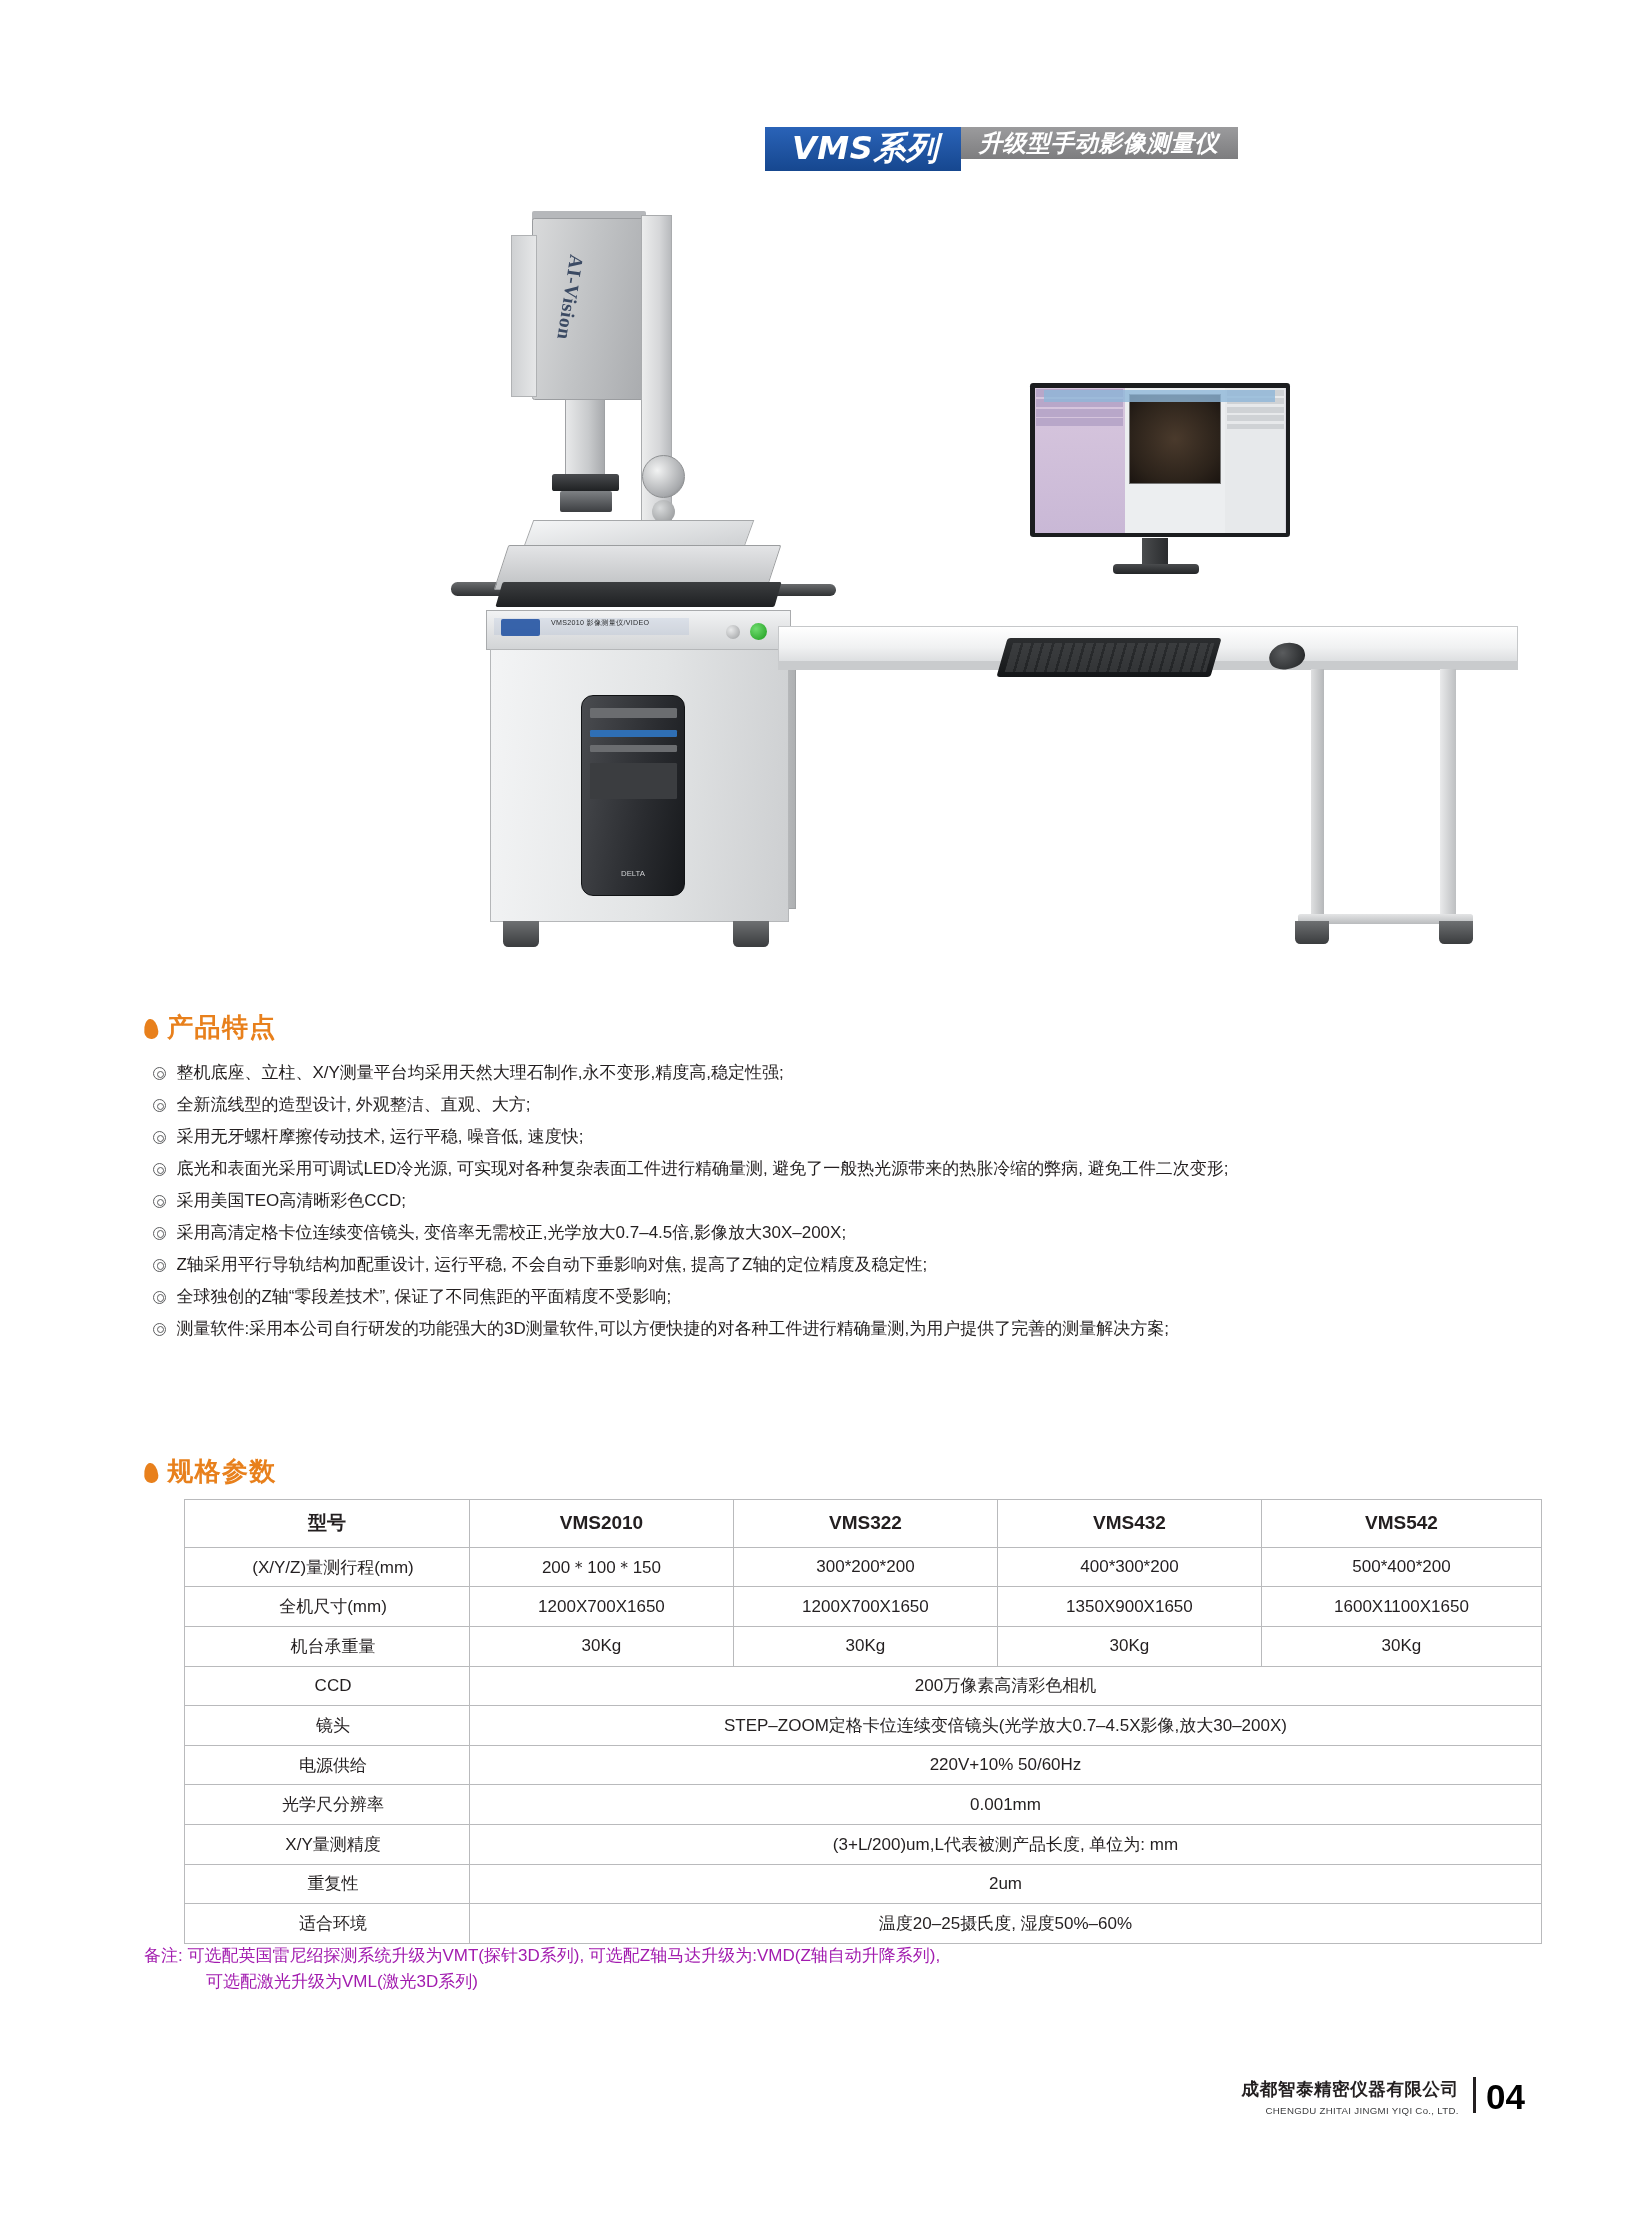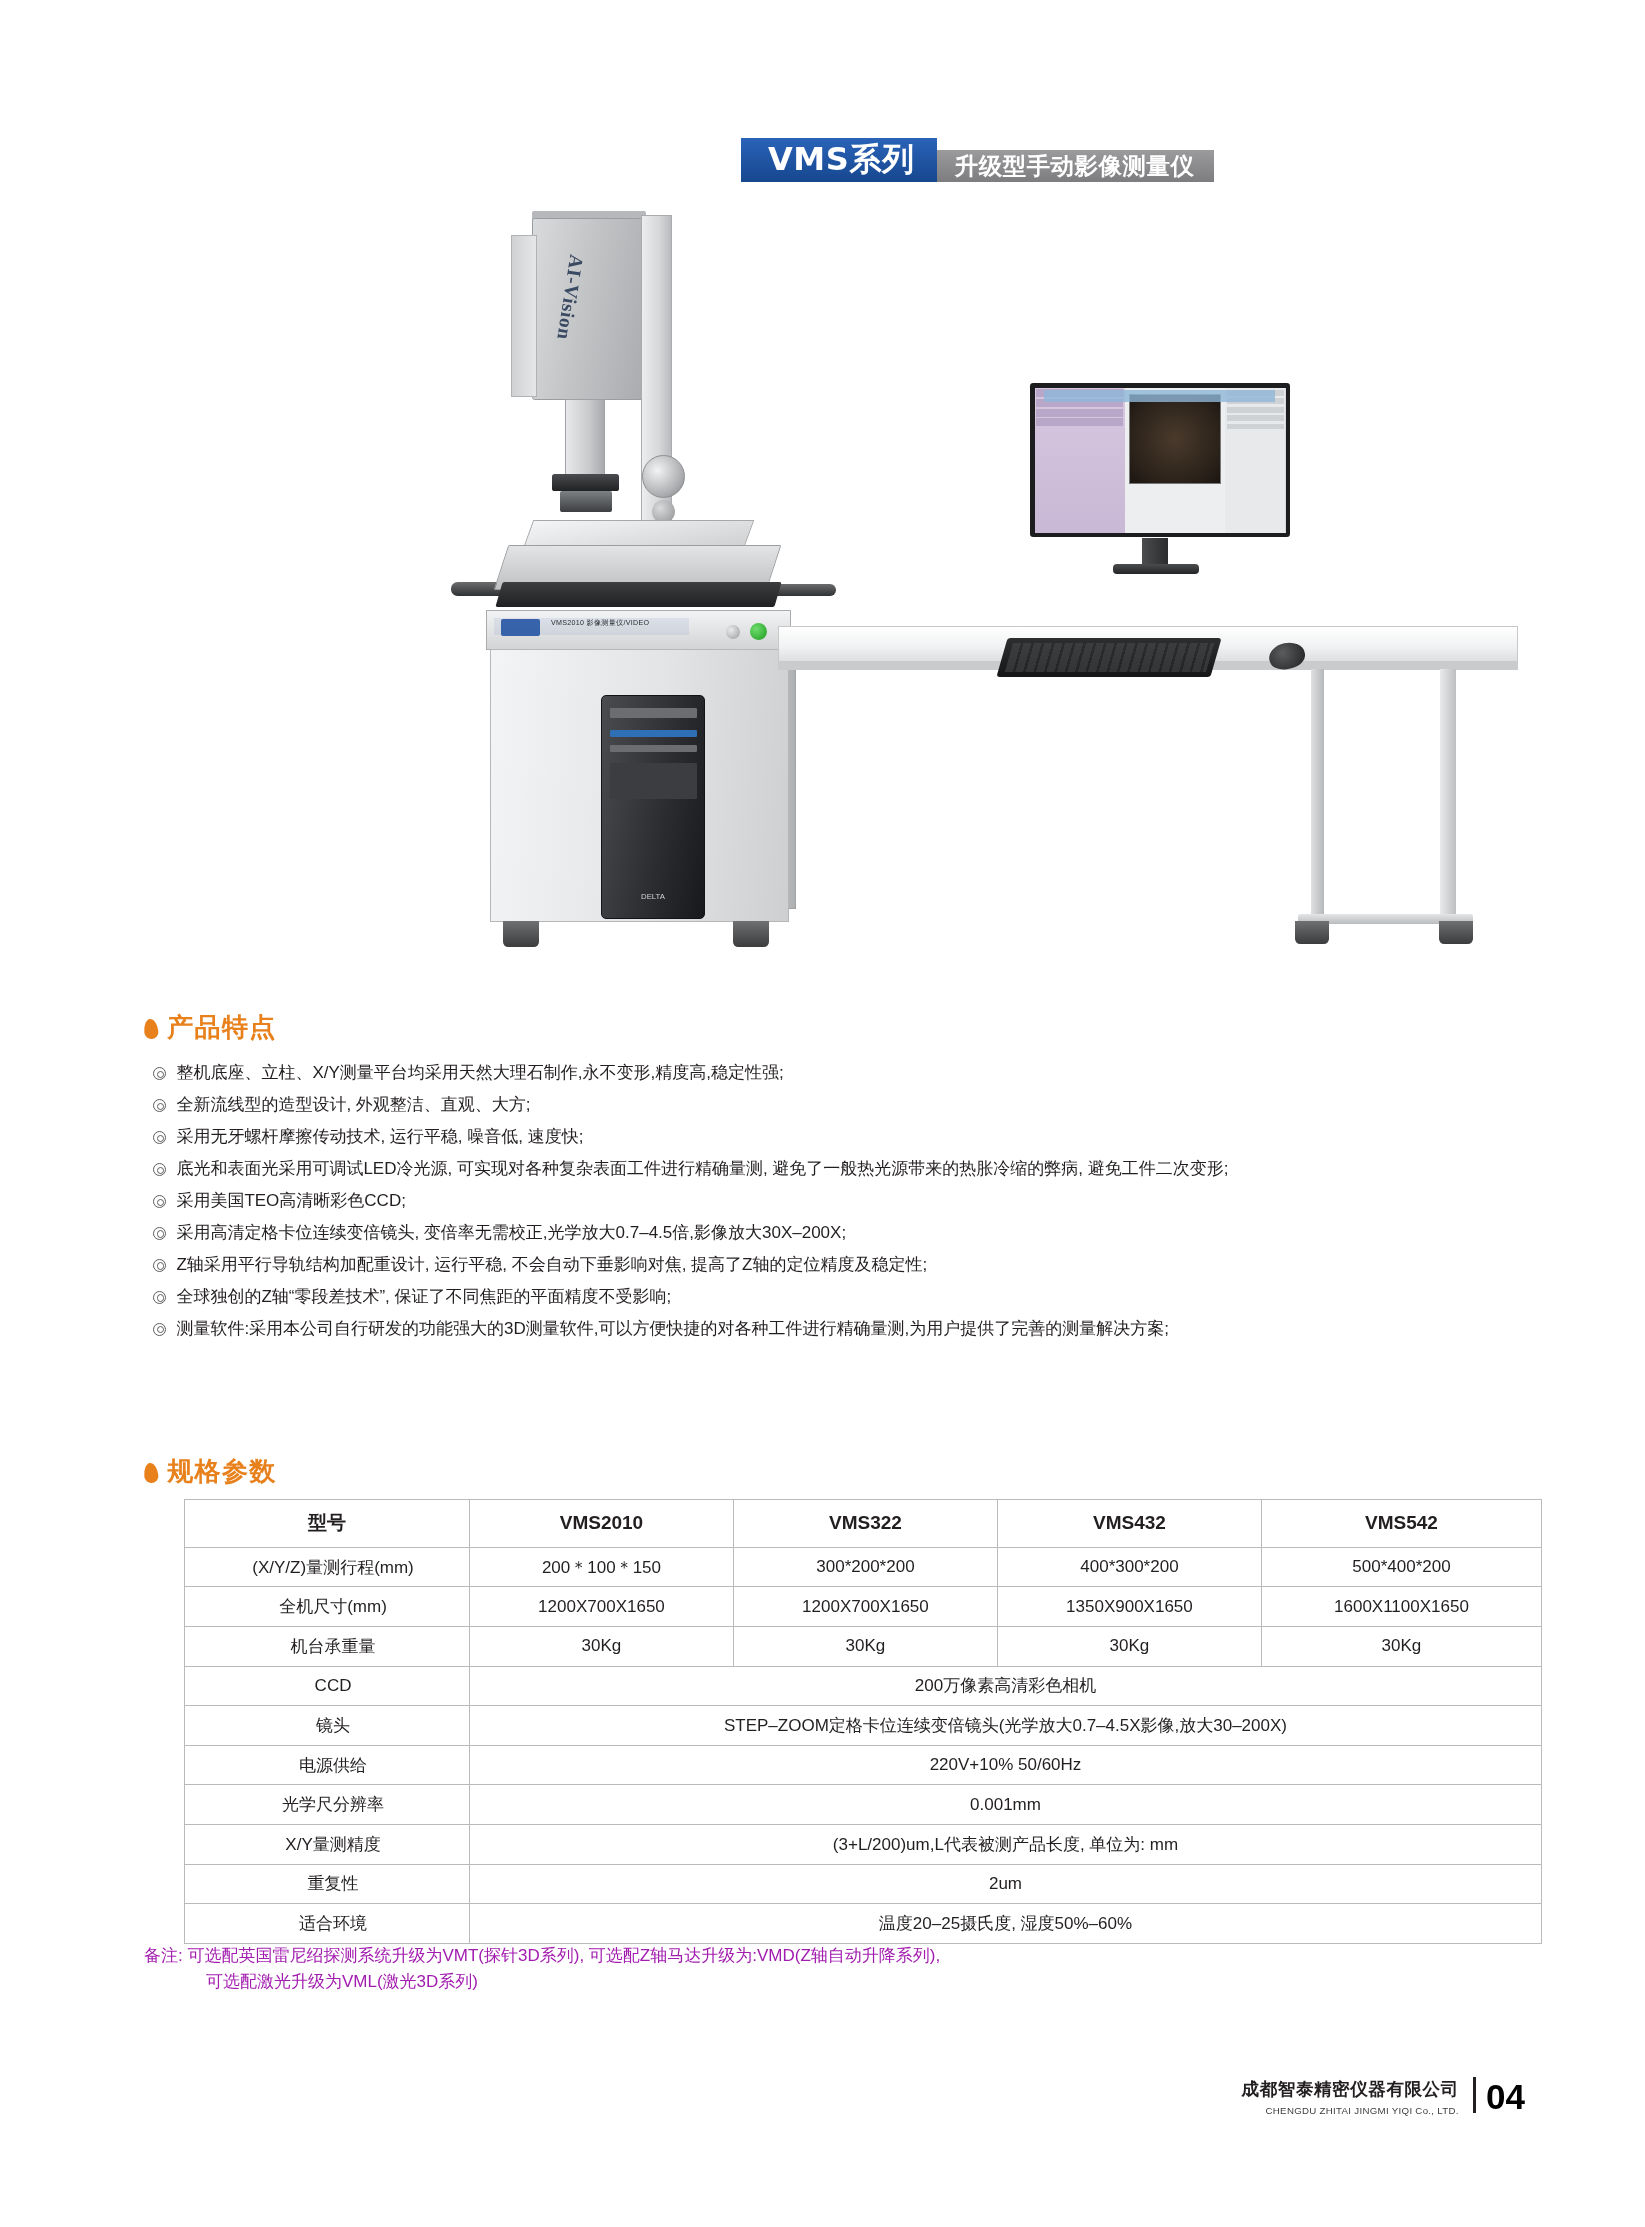--- a/index.html
+++ b/index.html
@@ -13,25 +13,26 @@
     font-family: "Liberation Sans", "DejaVu Sans", sans-serif;
     color: #231f20;
     position: relative;
     overflow: hidden;
   }
 
   
   .header-banner {
     position: absolute;
     top: 127px;
-    left: 741px;
+    left: 765px;
     width: 757px;
     height: 55px;
     display: flex;
-    align-items: flex-end;
+    align-items: flex-start;
+    font-style: italic;
   }
   .banner-blue {
     background: #1a4fa0;
     background: linear-gradient(180deg,#2a63b8 0%, #16478f 100%);
     color: #ffffff;
     display: flex;
     align-items: center;
     justify-content: center;
     padding: 0 22px 0 27px;
     font-size: 32px;
@@ -176,24 +177,24 @@
     left: 153px; top: 454px; width: 299px; height: 273px;
     background: linear-gradient(95deg,#f3f4f5 0%, #e2e4e5 55%, #cdcfd1 100%);
     border: 1.3px solid #b5b7b9;
   }
   .cabinet-side {
     left: 428px; top: 454px; width: 31px; height: 260px;
     background: linear-gradient(90deg,#c9cbcd, #aeb0b2);
     border: 0.6px solid #a0a2a4;
   }
   .pc {
-    left: 264px; top: 500px; width: 104px; height: 224px;
+    left: 244px; top: 500px; width: 104px; height: 201px;
     background: linear-gradient(100deg,#4a4c50 0%, #2a2c30 60%, #17191c 100%);
     border: 0.6px solid #111315;
-    border-radius: 5px;
+    border-radius: 12px;
   }
   .pc-bay { position:absolute; left: 7.8px; width: 87px; height: 10.4px; background:#6b6d70; border-radius:1.3px; }
   .pc-strip { position:absolute; left: 7.8px; width: 87px; height: 6.5px; background:#2f6fb5; border-radius:1.3px;}
   .pc-logo { position:absolute; left: 30px; bottom: 11.7px; width: 42px; height: 14.3px; color:#cfd1d3; font-size:7.8px; text-align:center;}
   .foot {
     width: 36px; height: 26px;
     background: linear-gradient(180deg,#6e7072 0%, #3a3c3e 100%);
     border-radius: 0 0 5.2px 5.2px;
   }
   .foot1 { left: 166px; top: 726px; }

